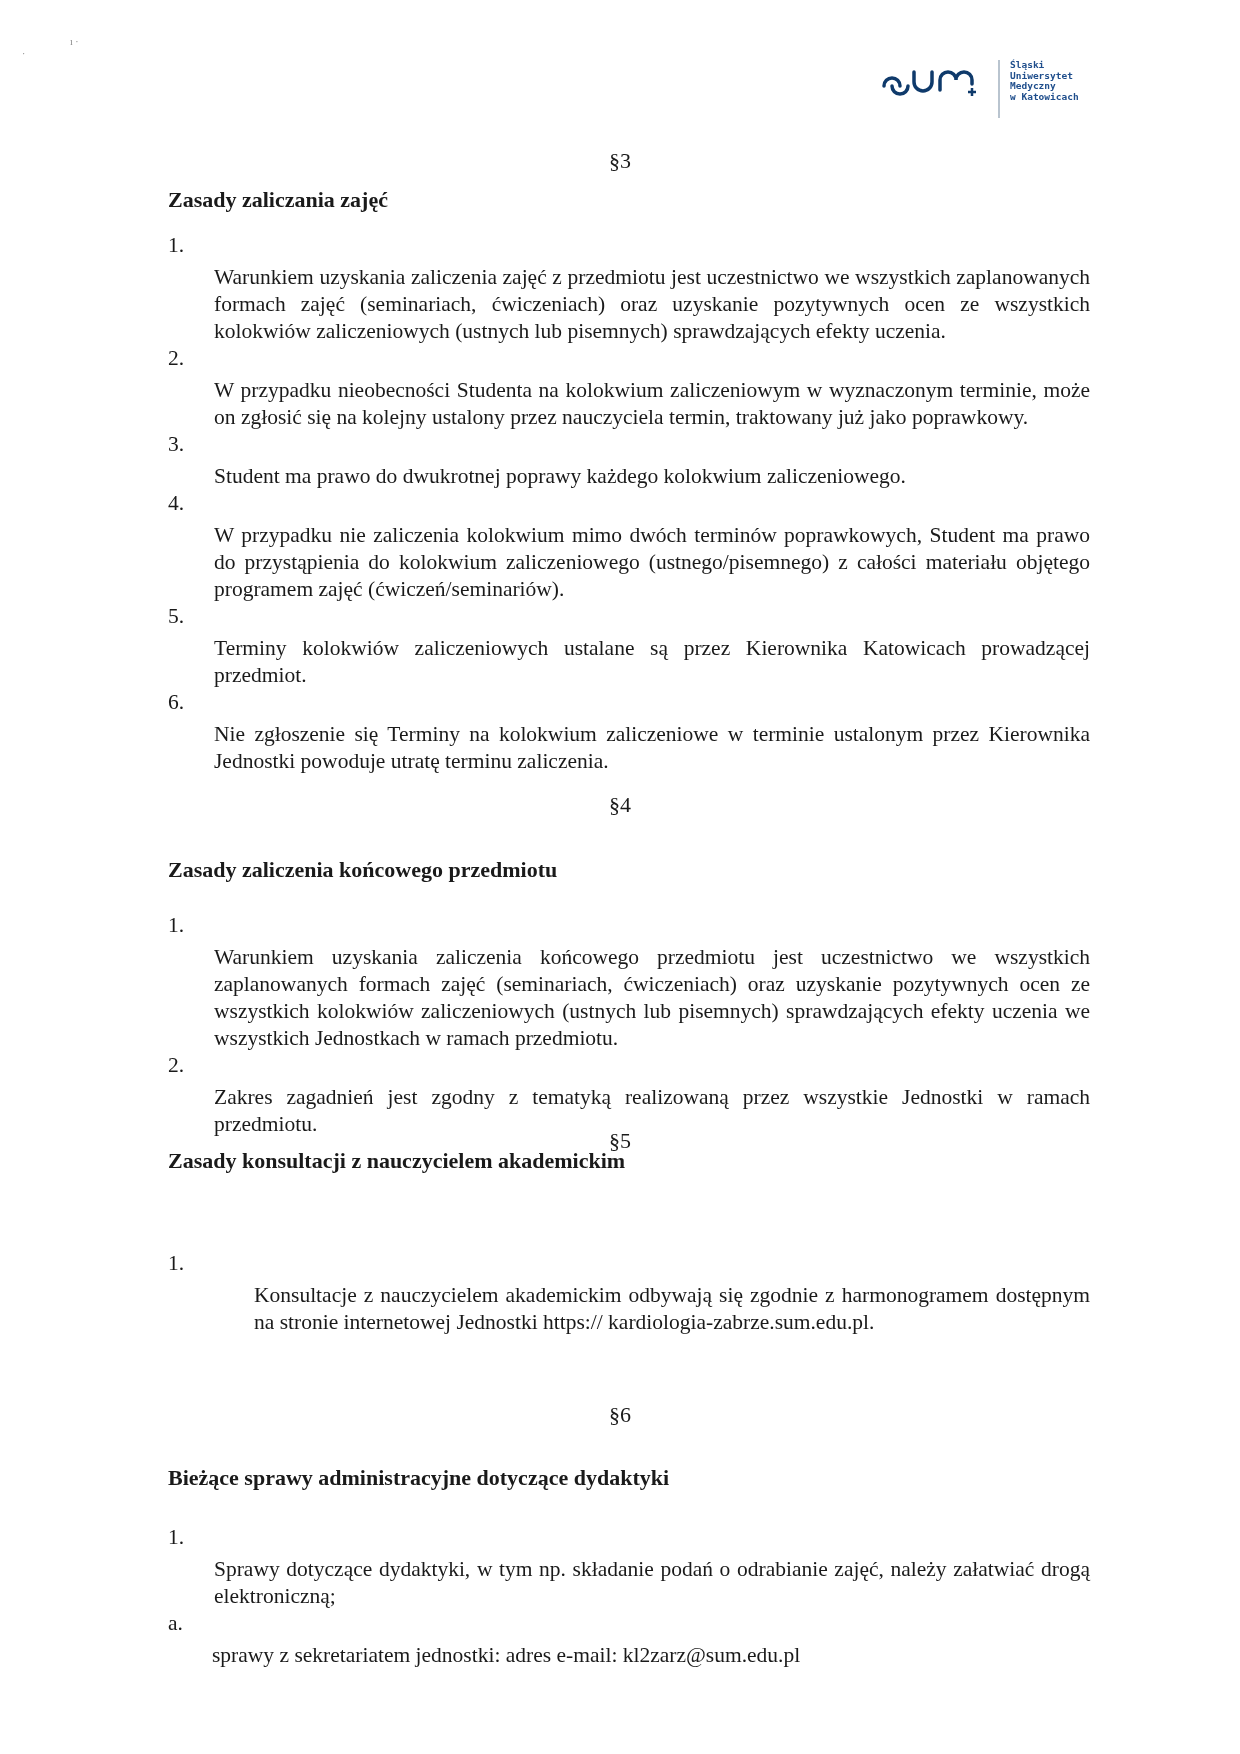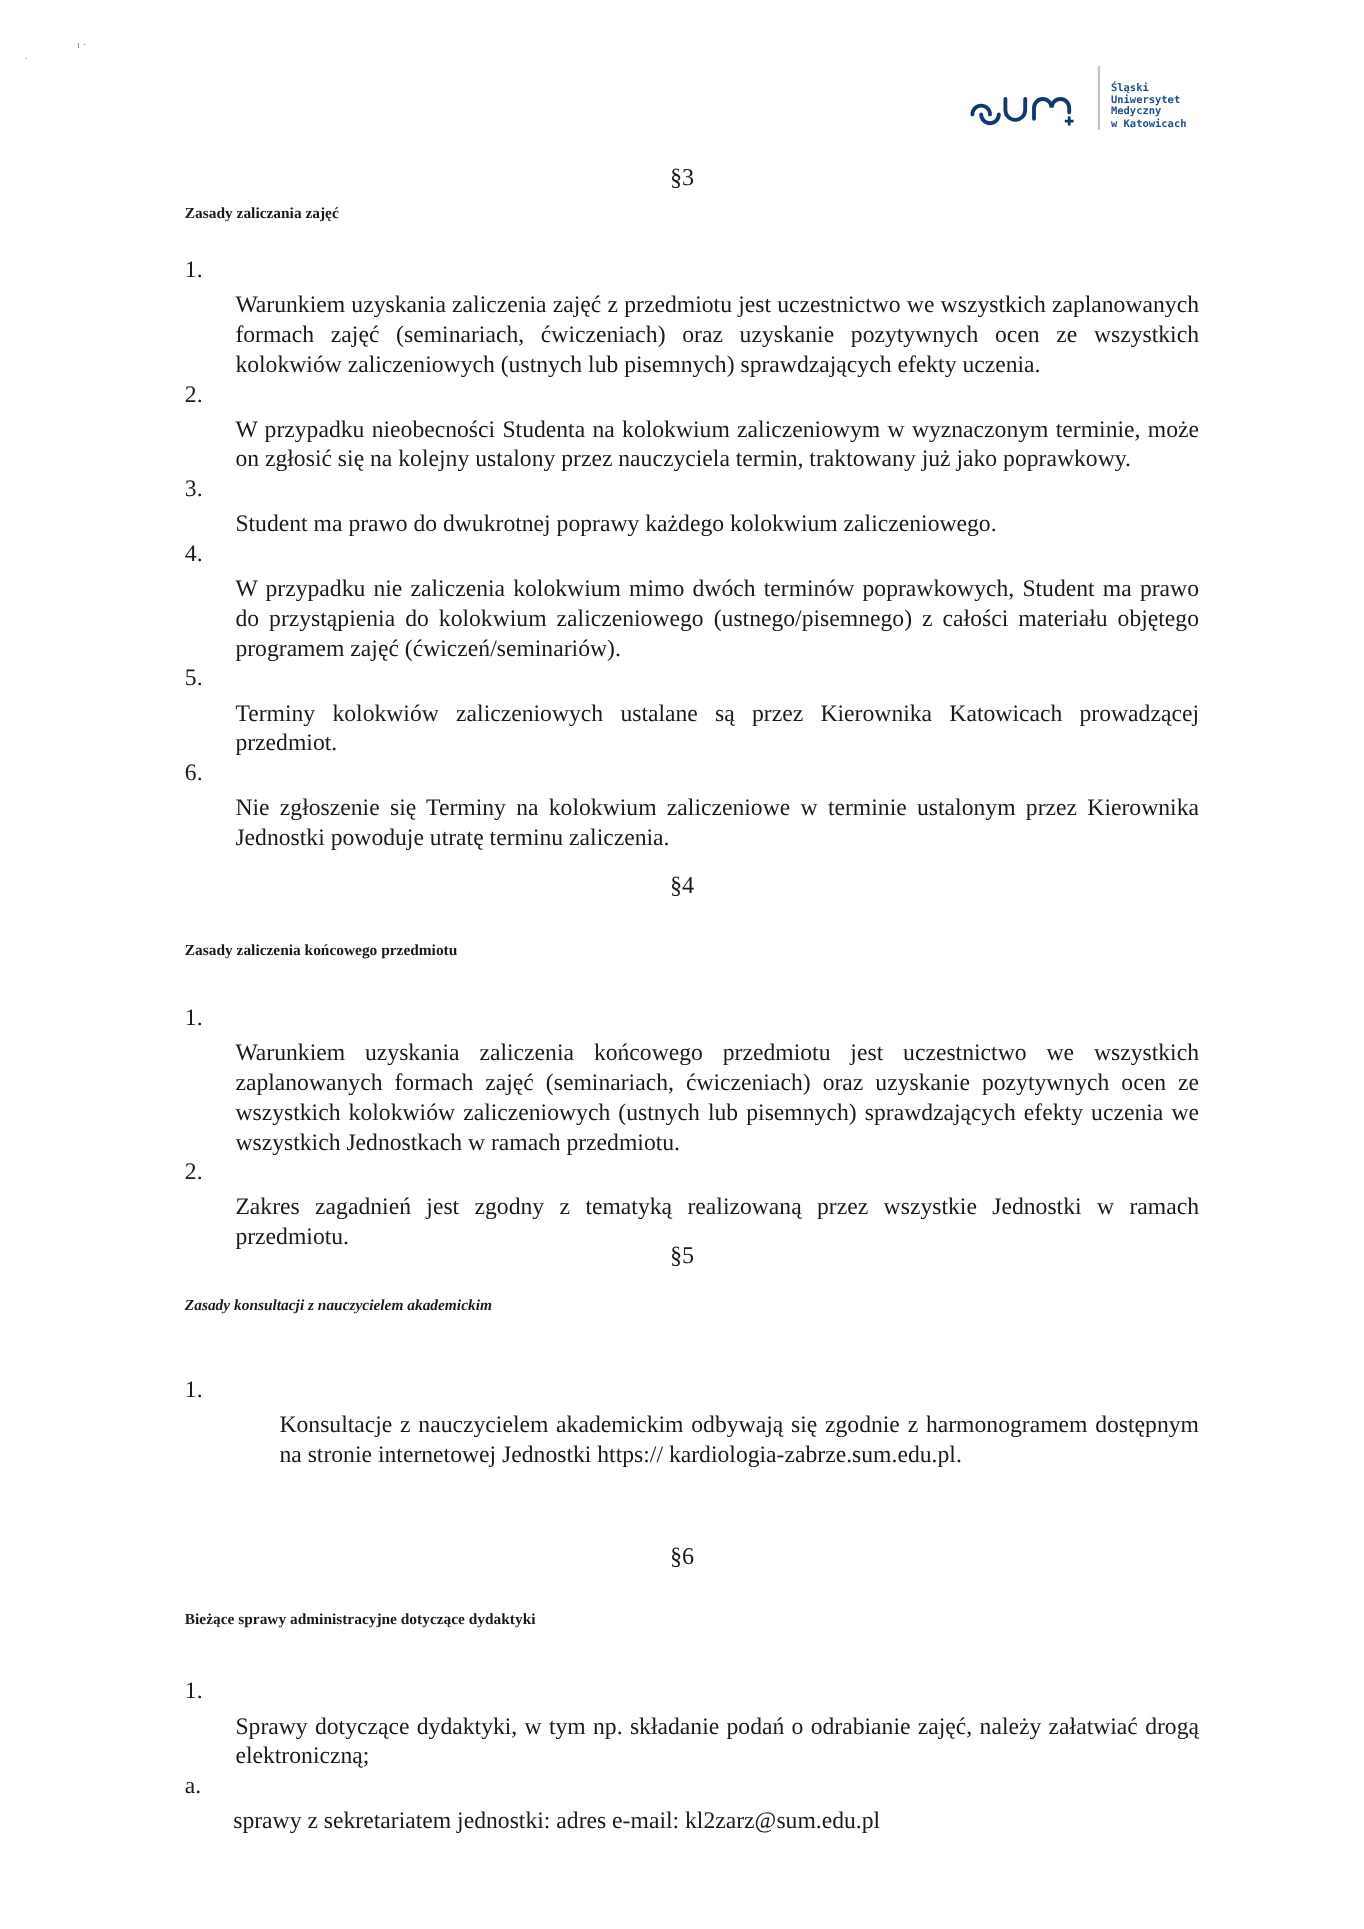--- a/index.html
+++ b/index.html
@@ -1,25 +1,25 @@
 <!DOCTYPE html>
 <html><head>
 <meta charset="utf-8">
 <style>
   html, body { margin: 0; padding: 0; background: #ffffff; }
   body { width: 1240px; height: 1754px; position: relative; overflow: hidden;
          font-family: "Liberation Serif", serif; color: #1a1a1a; }
   .scan-dot { position: absolute; color: #888; font-size: 10px; }
-  .logo { position: absolute; left: 880px; top: 60px; display: flex; align-items: flex-end; }
+  .logo { position: absolute; left: 880px; top: 60px; display: flex; align-items: flex-start; }
   .logo svg { display: block; }
   .logo-divider { width: 2px; height: 58px; background: #b9c4cf; margin: 0 10px 0 8px; }
   .logo-text { font-family: "DejaVu Sans Mono", monospace; font-size: 9.5px; line-height: 10.5px;
                color: #1f4e8c; font-weight: bold; }
   .para { position: absolute; left: 0; width: 1240px; text-align: center; font-size: 22px; }
-  .heading { position: absolute; left: 168px; font-weight: bold; font-size: 14px; }
+  .heading { position: absolute; left: 168px; font-weight: bold; font-size: 22px; }
   .list { position: absolute; left: 168px; width: 922px; font-size: 21.5px; line-height: 27px; margin: 0; padding: 0; list-style: none; }
   .list li { display: flex; margin: 0; }
   .num { width: 46px; flex: 0 0 46px; }
   .num-wide { width: 86px; flex: 0 0 86px; }
   .txt { flex: 1; text-align: justify; margin-top: 32px; }
   .sub { display: flex; margin-left: 86px; }
   .sub .num { width: 44px; flex: 0 0 44px; }
 </style>
 </head>
 <body>
@@ -82,21 +82,21 @@
       <span class="num">1.</span>
       <span class="txt">Warunkiem uzyskania zaliczenia końcowego przedmiotu jest uczestnictwo we wszystkich zaplanowanych formach zajęć (seminariach, ćwiczeniach) oraz uzyskanie pozytywnych ocen ze wszystkich kolokwiów zaliczeniowych (ustnych lub pisemnych) sprawdzających efekty uczenia we wszystkich Jednostkach w ramach przedmiotu.</span>
     </li>
   <li>
       <span class="num">2.</span>
       <span class="txt">Zakres zagadnień jest zgodny z tematyką realizowaną przez wszystkie Jednostki w ramach przedmiotu.</span>
     </li>
 </ul>
 
 <div class="para" style="top:1128px;">§5</div>
-<div class="heading" style="top:1180px;font-style:italic;">Zasady konsultacji z nauczycielem akademickim</div>
+<div class="heading" style="top:1148px;">Zasady konsultacji z nauczycielem akademickim</div>
 <ul class="list" style="top:1250px;">
   <li>
       <span class="num-wide">1.</span>
       <span class="txt">Konsultacje z nauczycielem akademickim odbywają się zgodnie z harmonogramem dostępnym na stronie internetowej Jednostki https:// kardiologia-zabrze.sum.edu.pl.</span>
     </li>
 </ul>
 
 <div class="para" style="top:1402px;">§6</div>
 <div class="heading" style="top:1465px;">Bieżące sprawy administracyjne dotyczące dydaktyki</div>
 <ul class="list" style="top:1524px;">

